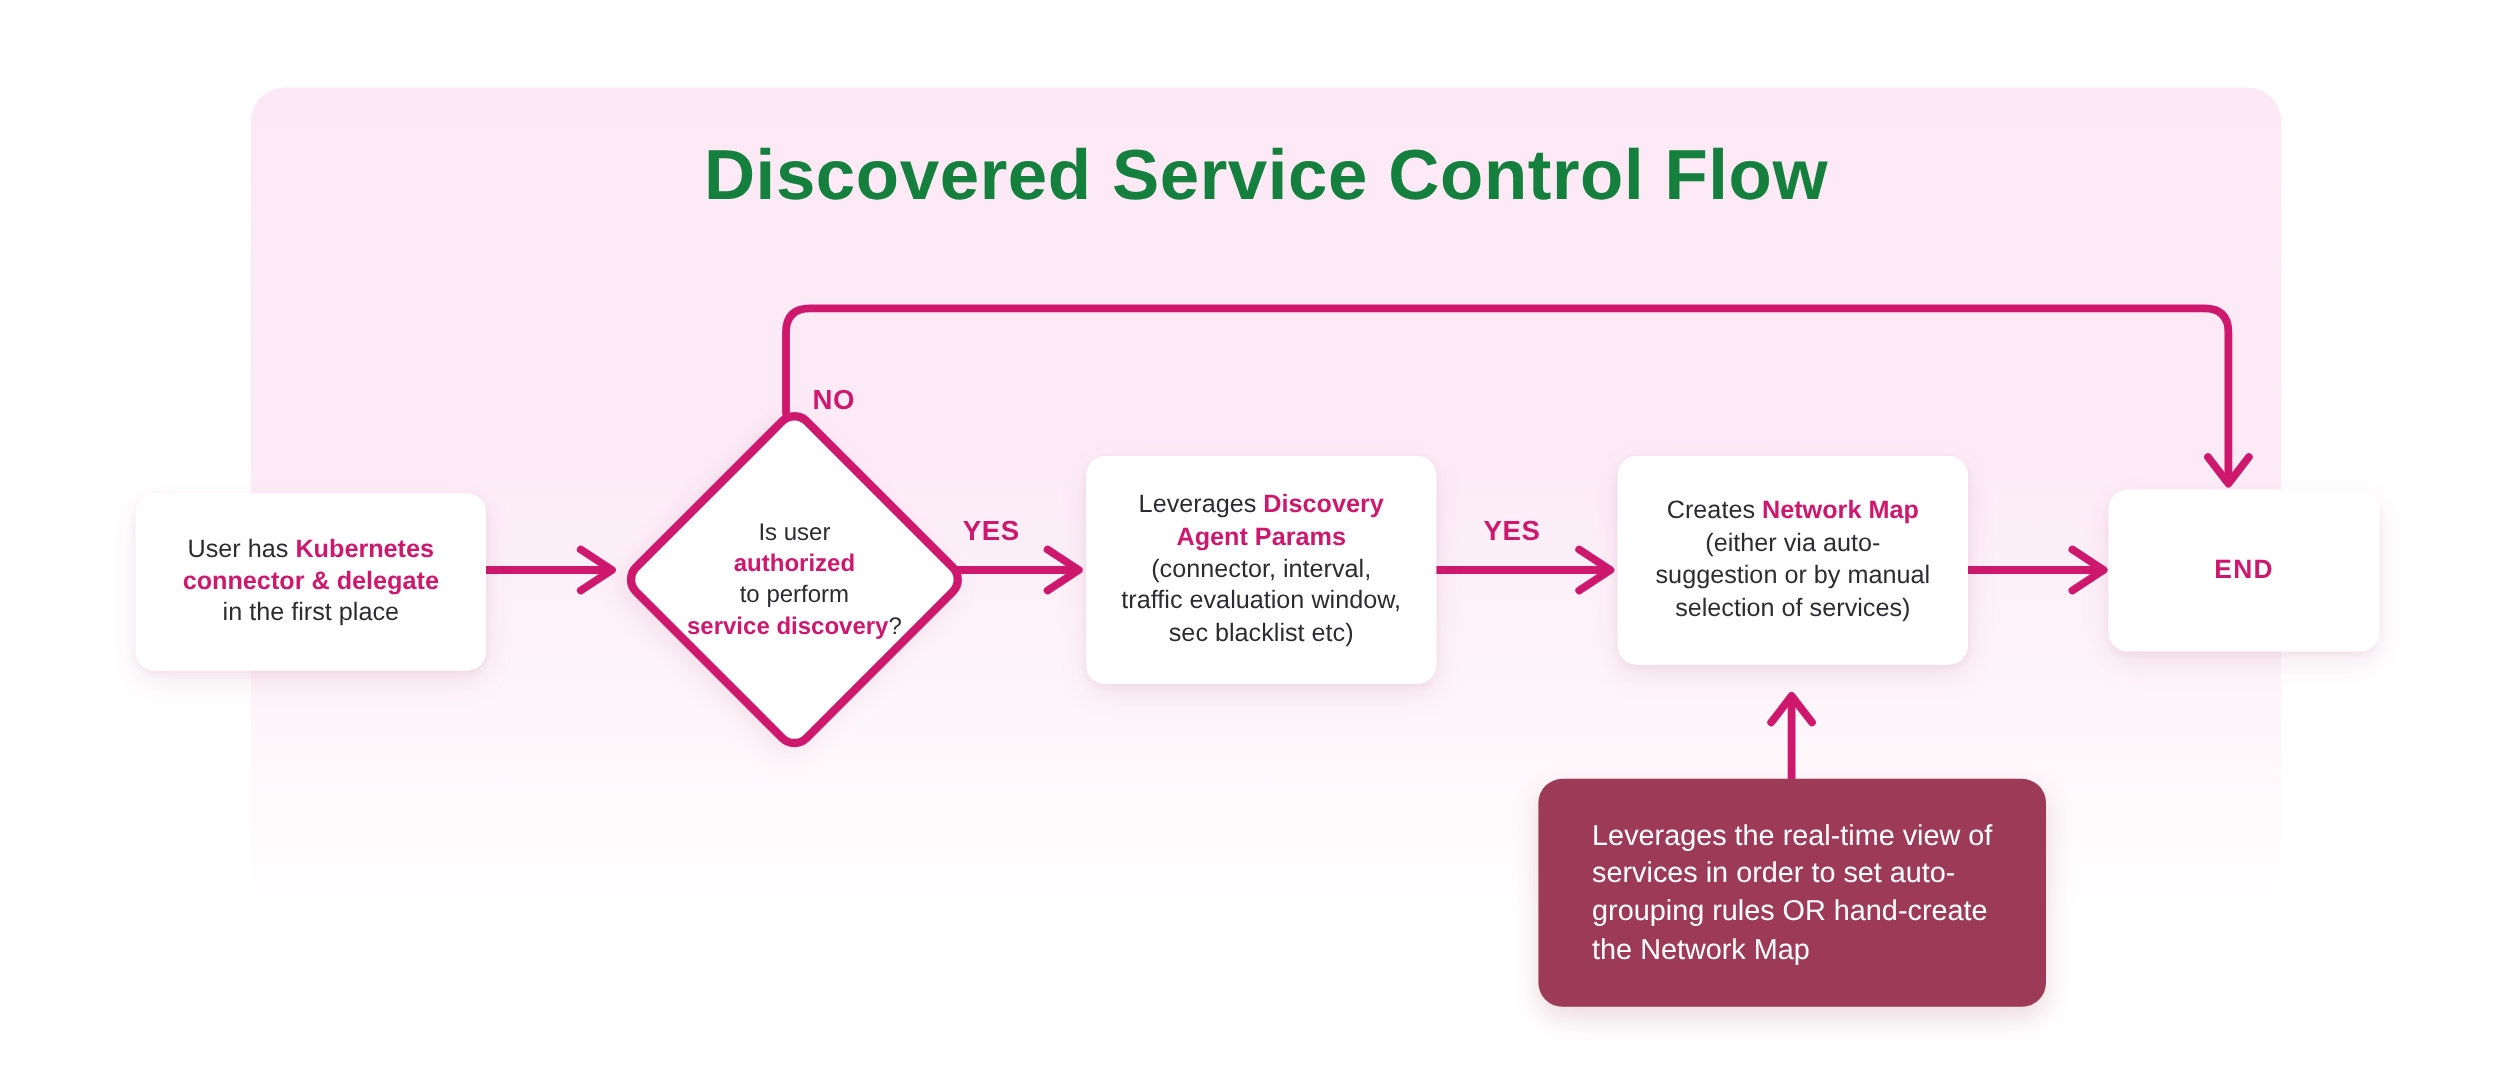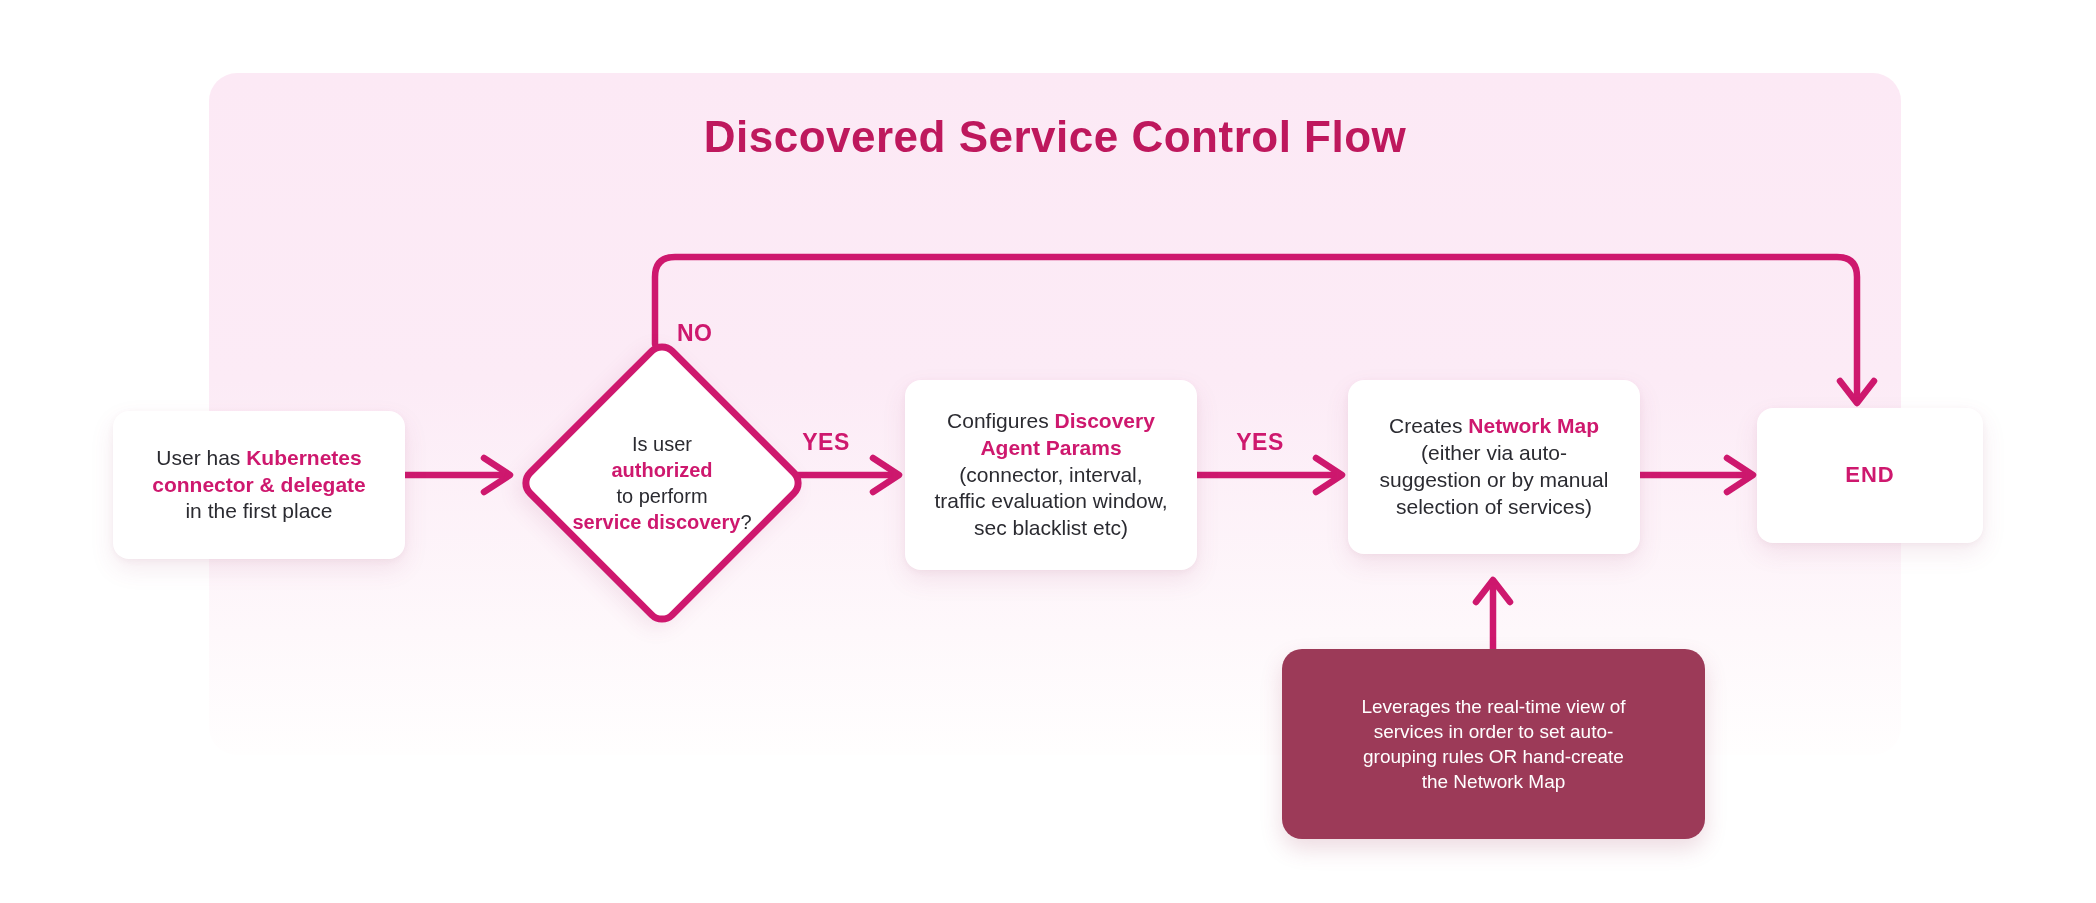--- a/index.html
+++ b/index.html
@@ -23,23 +23,23 @@
     height: 682px;
     border-radius: 28px;
     background: linear-gradient(180deg, #fce9f5 0%, #fcebf6 45%, #fef8fb 82%, #fffefe 100%);
   }
   .page-title {
     position: absolute;
     left: 209px;
     top: 112px;
     width: 1692px;
     text-align: center;
-    font-size: 44px;
-    font-weight: 700;
-    color: #be185d;
+    font-size: 59px;
+    font-weight: 700;
+    color: #15803d;
     letter-spacing: 0.5px;
   }
   .node {
     position: absolute;
     background: #ffffff;
     border-radius: 16px;
     box-shadow: 0 10px 24px rgba(160, 60, 110, 0.10), 0 2px 6px rgba(160, 60, 110, 0.06);
     display: flex;
     align-items: center;
     justify-content: center;
@@ -104,23 +104,22 @@
     position: absolute;
     left: 1282px;
     top: 649px;
     width: 423px;
     height: 190px;
     background: #9c3a58;
     border-radius: 20px;
     display: flex;
     align-items: center;
     justify-content: center;
-    text-align: center;
     color: #ffffff;
-    font-size: 19px;
+    font-size: 24px;
     line-height: 1.32;
     box-shadow: 0 10px 22px rgba(156, 58, 88, 0.18);
   }
   .connectors {
     position: absolute;
     left: 0;
     top: 0;
     pointer-events: none;
   }
   .connectors path {
@@ -178,21 +177,21 @@
 </span><span class="accent">authorized</span><span>
 to perform
 </span><span class="accent">service discovery</span><span>?</span></div>
   </div>
 
   <div class="edge-label label-no">NO</div>
   <div class="edge-label label-yes-1">YES</div>
   <div class="edge-label label-yes-2">YES</div>
 
   <div class="node node-config">
-    <div class="node-text"><span>Configures </span><span class="accent">Discovery
+    <div class="node-text"><span>Leverages </span><span class="accent">Discovery
 Agent Params</span><span>
 (connector, interval,
 traffic evaluation window,
 sec blacklist etc)</span></div>
   </div>
 
   <div class="node node-create">
     <div class="node-text"><span>Creates </span><span class="accent">Network Map</span><span>
 (either via auto-
 suggestion or by manual

